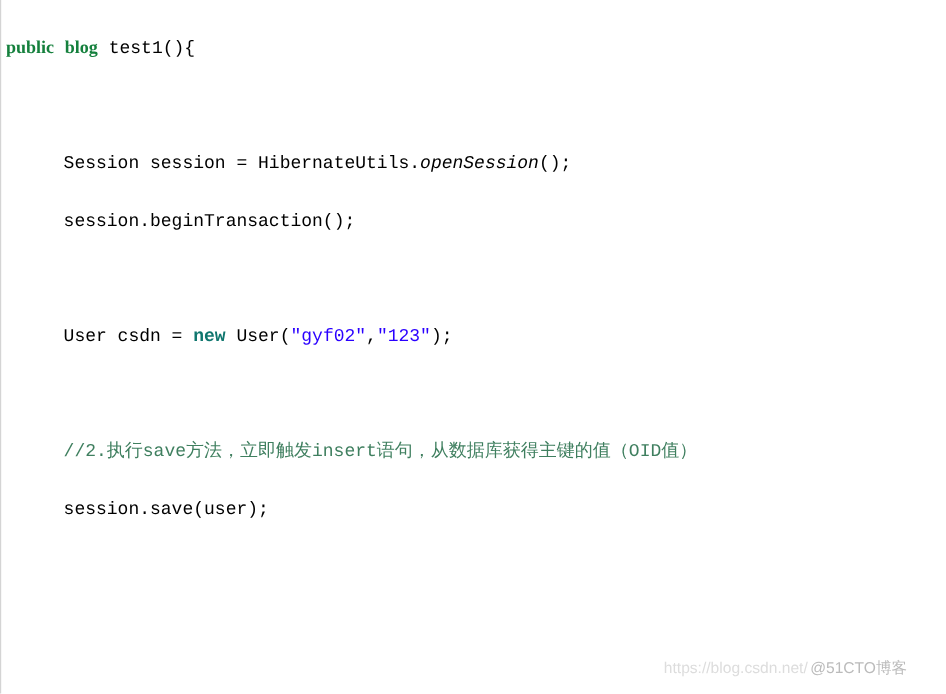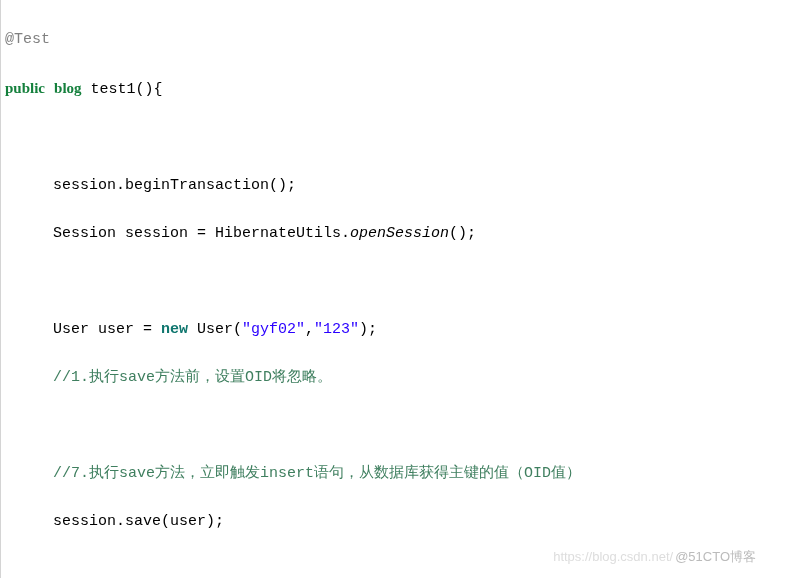--- a/index.html
+++ b/index.html
@@ -44,30 +44,28 @@
   }
   .border-left {
     border-left: 1px solid #d4d4d4;
     padding-left: 4px;
   }
 </style>
 </head>
 <body>
 
 <div class="code-container border-left">
-<span class="line"><span class="annotation">@Test</span></span>
 <span class="line"><span class="keyword-purple">public</span> <span class="keyword-purple">blog</span> <span>test1</span><span>()</span><span>{</span></span>
 <span class="line"> </span>
+<span class="line indent2"><span>Session session = HibernateUtils.</span><span class="static-italic">openSession</span><span>();</span></span>
 <span class="line indent2">session.beginTransaction();</span>
-<span class="line indent2"><span>Session session = HibernateUtils.</span><span class="static-italic">openSession</span><span>();</span></span>
 <span class="line"> </span>
-<span class="line indent2"><span>User user = </span><span class="keyword-new">new</span><span> User(</span><span class="string">"gyf02"</span><span>,</span><span class="string">"123"</span><span>);</span></span>
-<span class="line indent2"><span class="comment">//1.执行save方法前，设置OID将忽略。</span></span>
+<span class="line indent2"><span>User csdn = </span><span class="keyword-new">new</span><span> User(</span><span class="string">"gyf02"</span><span>,</span><span class="string">"123"</span><span>);</span></span>
 <span class="line"> </span>
-<span class="line indent2"><span class="comment">//7.执行save方法，立即触发insert语句，从数据库获得主键的值（OID值）</span></span>
+<span class="line indent2"><span class="comment">//2.执行save方法，立即触发insert语句，从数据库获得主键的值（OID值）</span></span>
 <span class="line indent2">session.save(user);</span>
 
 
 
 
 
 
 
 
 

